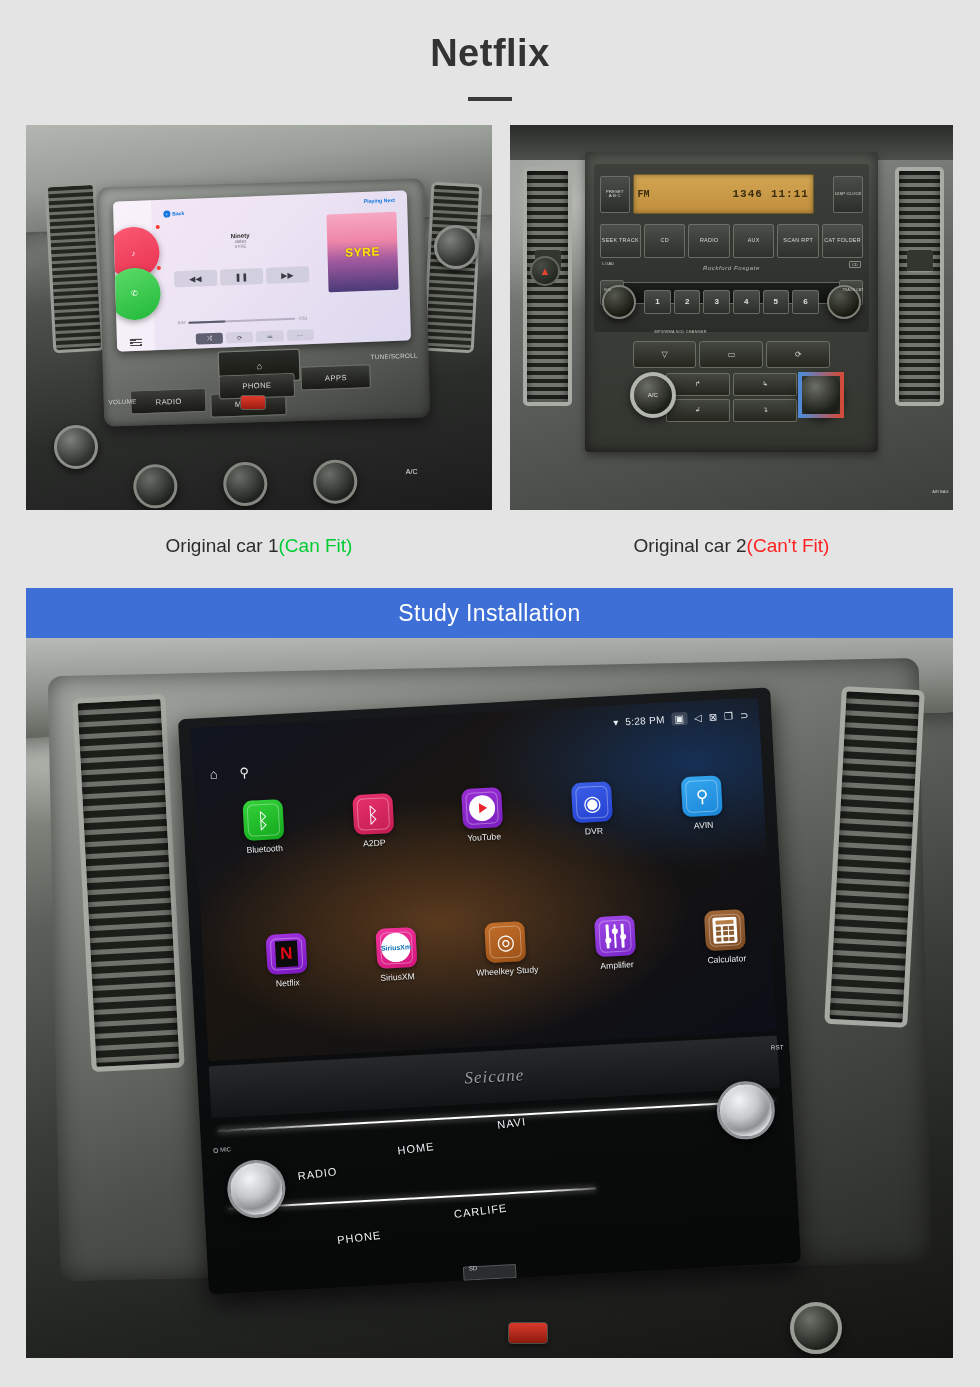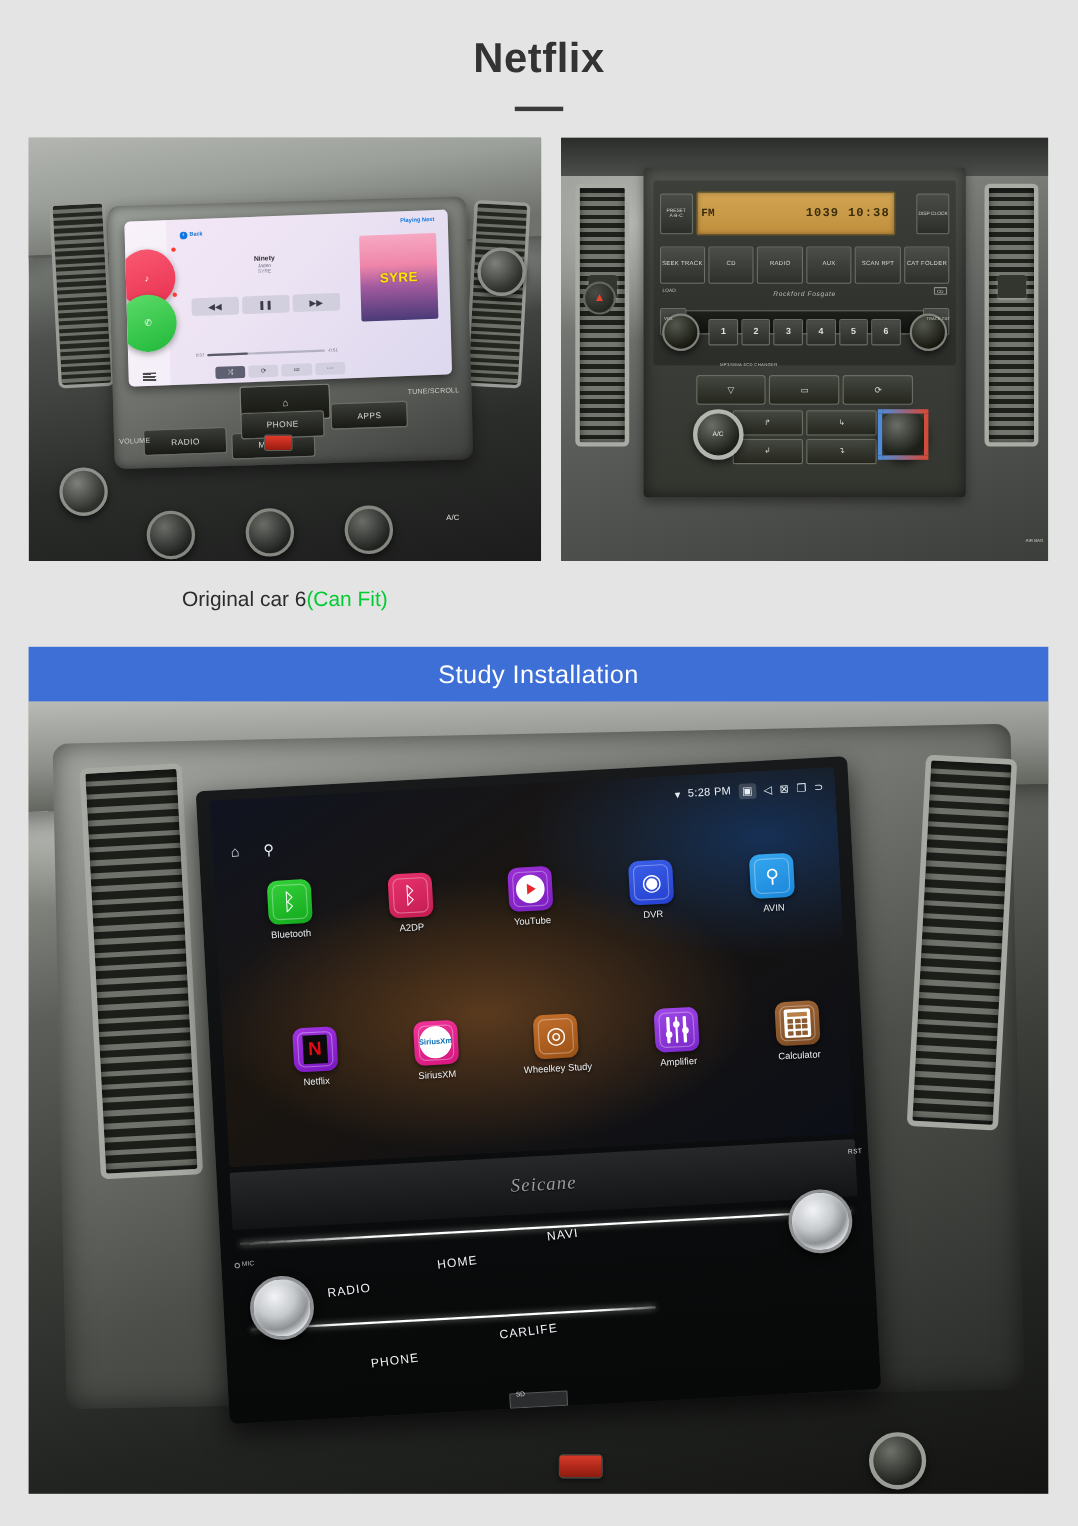--- a/index.html
+++ b/index.html
@@ -708,22 +708,22 @@
         </div>
       <div class="d2-vent r">
           <span class="tab"></span>
         </div>
 
       <div class="d2-stack">
         <div class="d2-radio">
           <div class="d2-sidebtn preset">PRESET A·B·C</div>
           <div class="d2-lcd">
             <span class="lcd-band">FM</span>
-            <span class="lcd-freq">1039</span>
-            <span class="lcd-clock">10:38</span>
+            <span class="lcd-freq">1346</span>
+            <span class="lcd-clock">11:11</span>
           </div>
           <div class="d2-sidebtn disp">DISP CLOCK</div>
           <div class="d2-btnrow">
             <div class="d2-btn">SEEK TRACK</div>
             <div class="d2-btn">CD</div>
             <div class="d2-btn">RADIO</div>
             <div class="d2-btn">AUX</div>
             <div class="d2-btn">SCAN RPT</div>
             <div class="d2-btn">CAT FOLDER</div>
           </div>
@@ -769,22 +769,26 @@
 
       <div class="d2-hazard2">▲</div>
       <div class="d2-airbag">AIR BAG</div>
     </div>
 
   </div>
 </div>
 
 <div class="captions">
   <div class="caption left">
-    <span>Original car 6</span>
+    <span>Original car 1</span>
     <span class="cap-fit">(Can Fit)</span>
+  </div>
+  <div class="caption right">
+    <span>Original car 2</span>
+    <span class="cap-nofit">(Can't Fit)</span>
   </div>
 </div>
 
 <div class="banner">
   <span>Study  Installation</span>
 </div>
 
 <div class="big-photo">
   <div class="bp-hood"></div>
   <div class="bp-bezel"></div>

